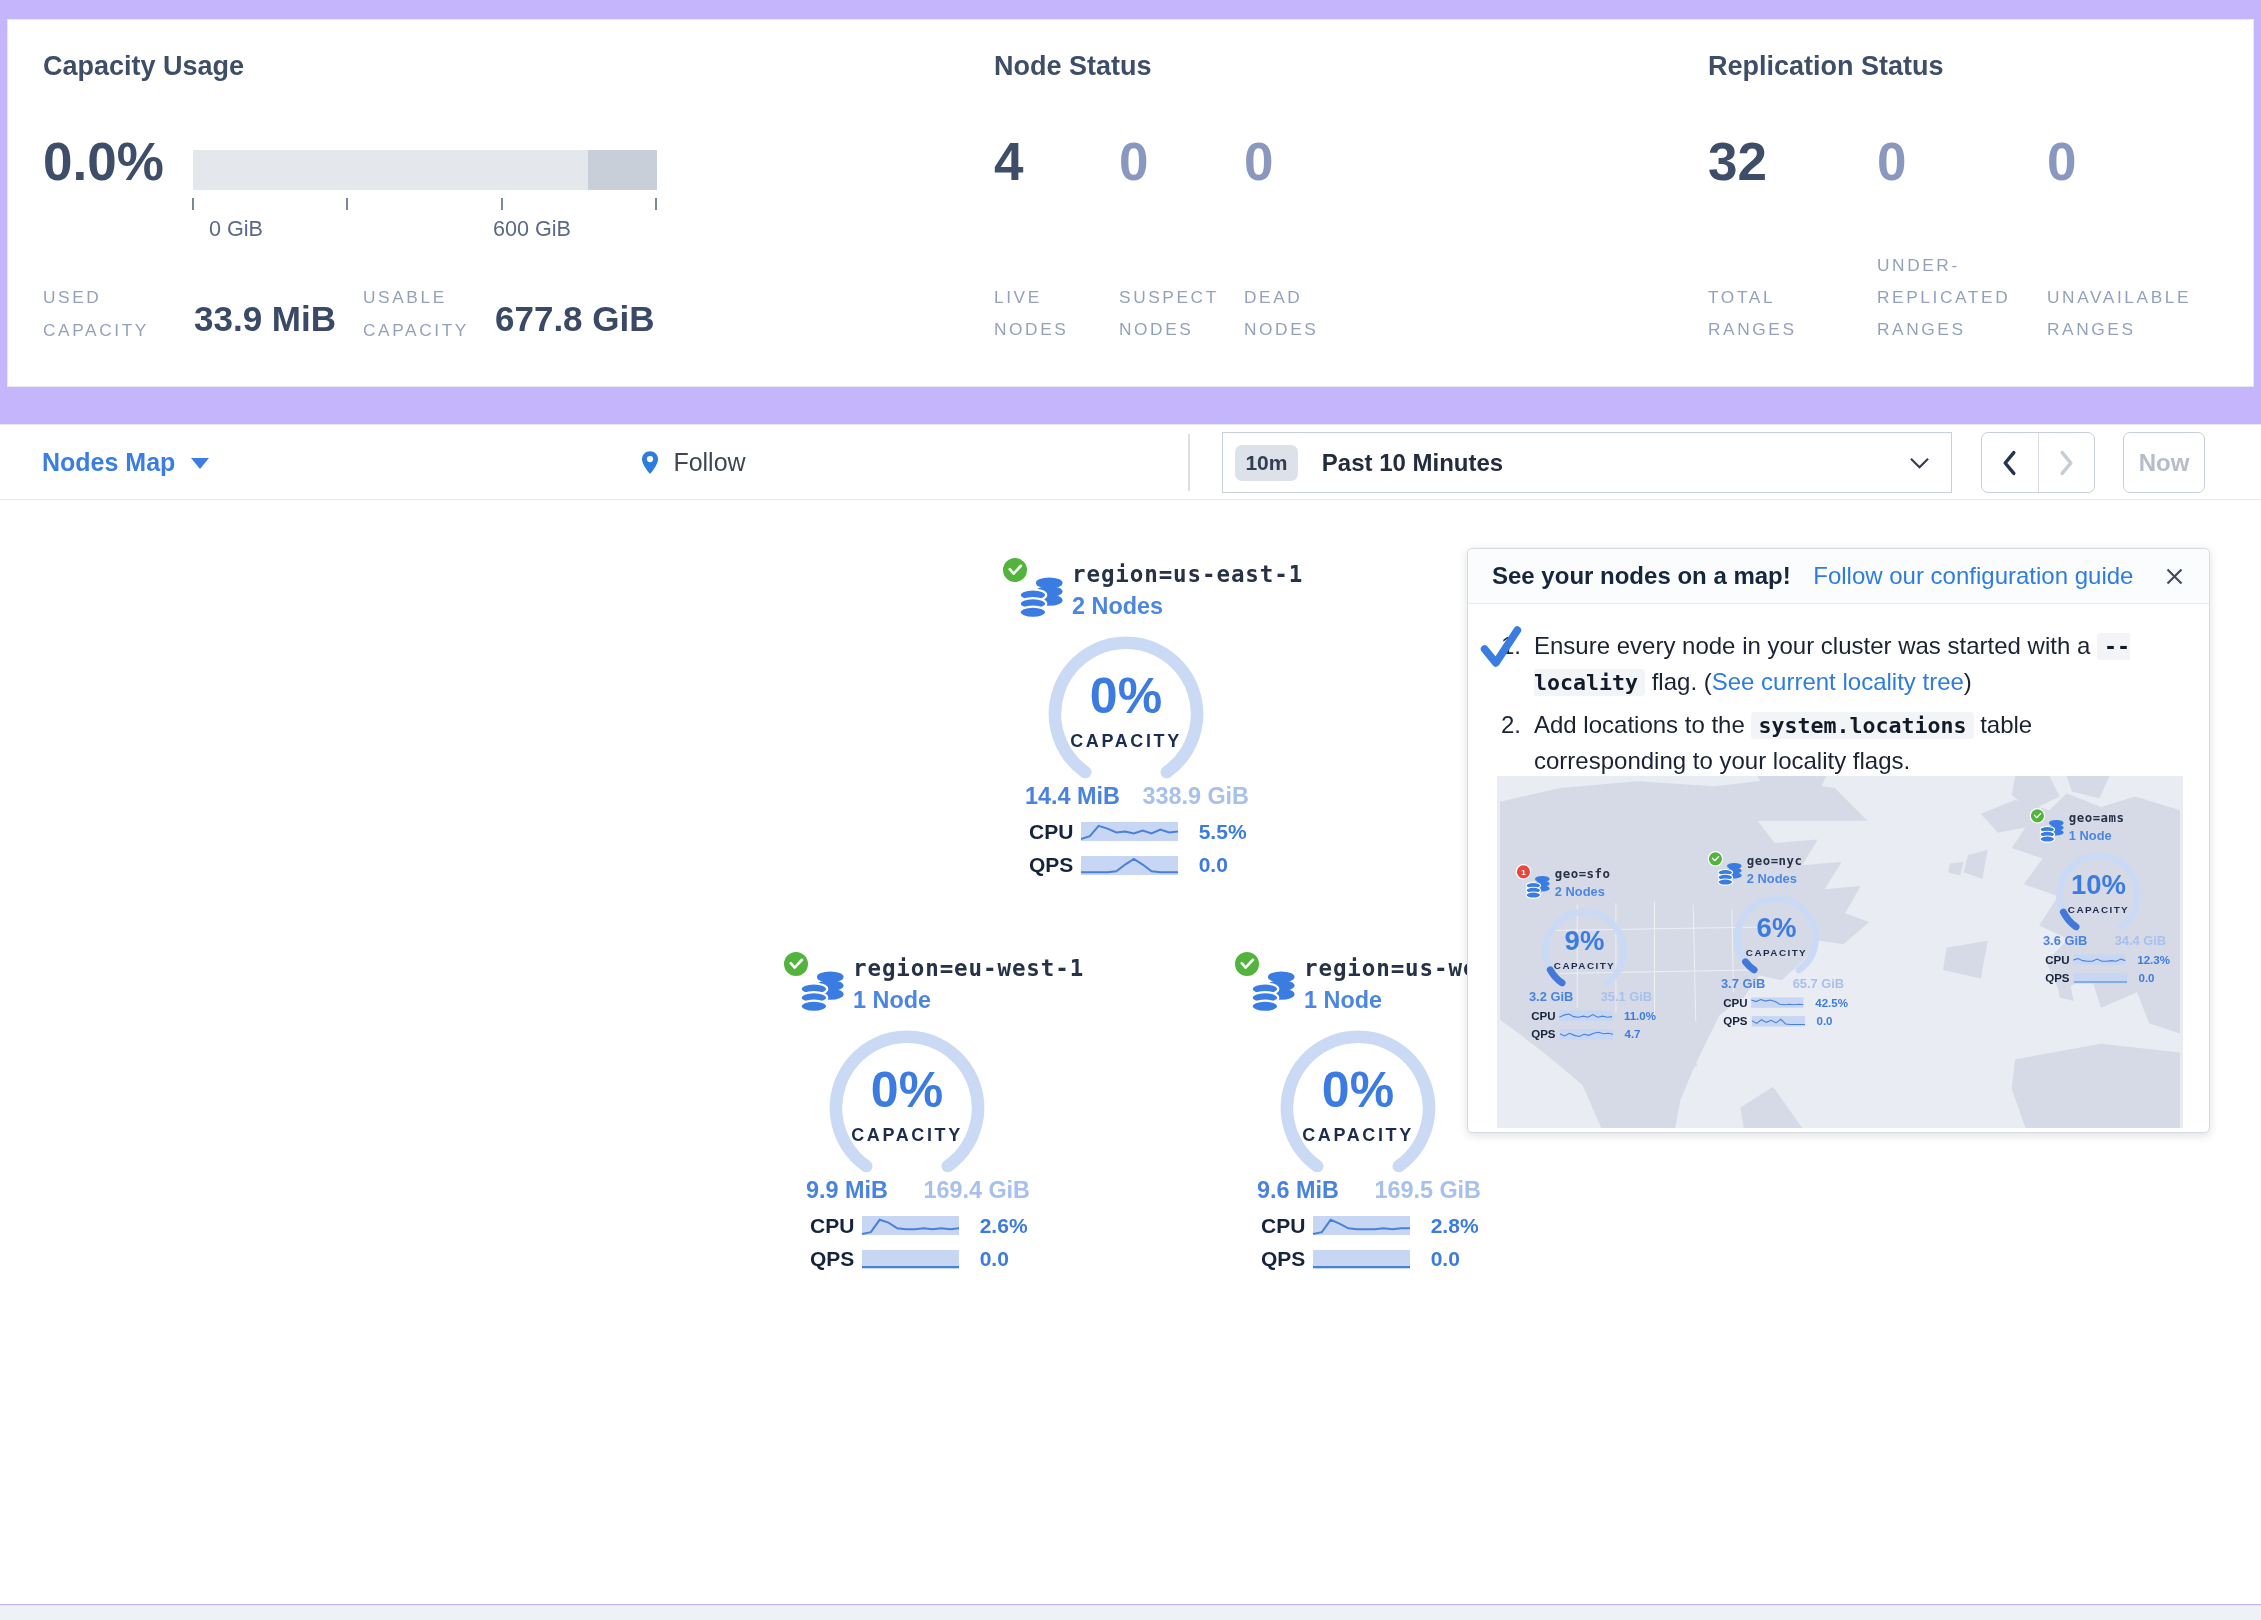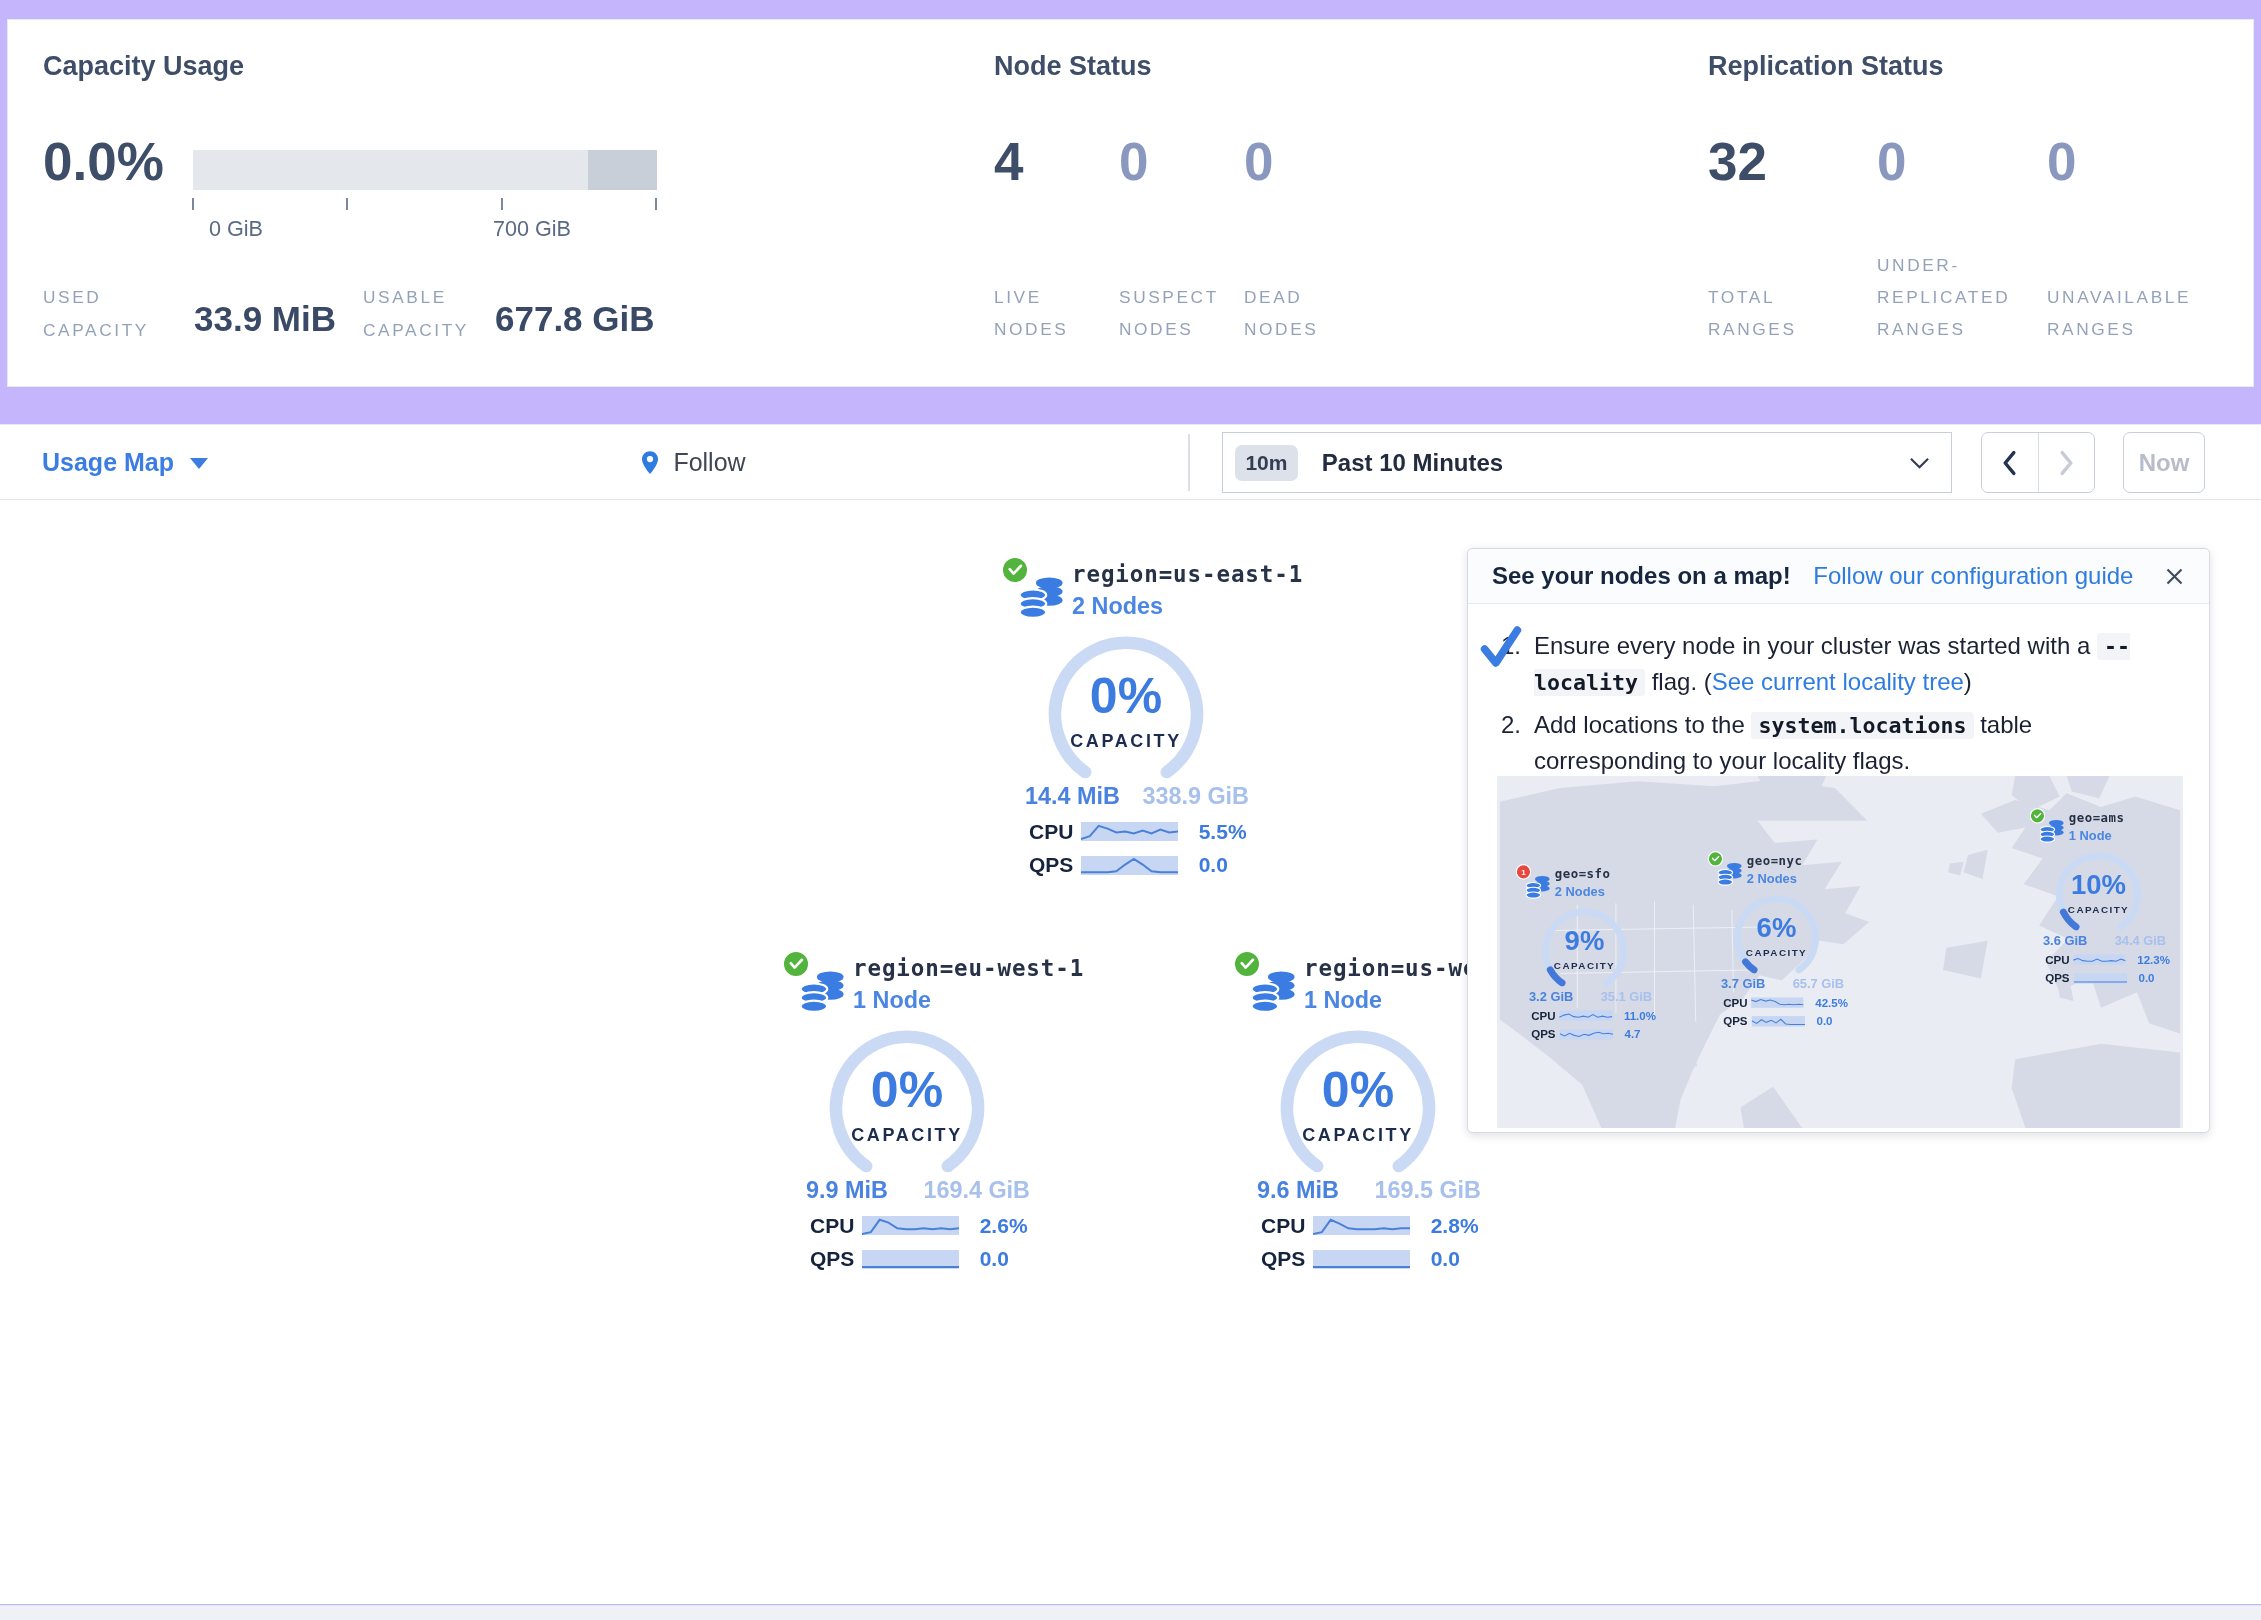--- a/index.html
+++ b/index.html
@@ -95,21 +95,21 @@
     <div class="s-title" style="left:35px">Capacity Usage</div>
     <div class="big-num" style="left:35px">0.0%</div>
     <div class="cap-bar">
         <div class="cap-bar-tail"></div>
       </div>
     <span class="tick" style="left:184px"></span>
     <span class="tick" style="left:338px"></span>
     <span class="tick" style="left:493px"></span>
     <span class="tick" style="left:647px"></span>
     <div class="tick-label" style="left:116px">0 GiB</div>
-    <div class="tick-label" style="left:424px">700 GiB</div>
+    <div class="tick-label" style="left:424px">600 GiB</div>
 
     <div class="cap-metric-label" style="left:35px; top:261px">
       <div>USED</div>
         <div>CAPACITY</div>
     </div>
     <div class="cap-metric-value" style="left:186px; top:279px">33.9 MiB</div>
     <div class="cap-metric-label" style="left:355px; top:261px">
       <div>USABLE</div>
         <div>CAPACITY</div>
     </div>
@@ -146,21 +146,21 @@
         <div>RANGES</div>
     </div>
     <div class="stat-label" style="left:2039px; top:261px">
       <div>UNAVAILABLE</div>
         <div>RANGES</div>
     </div>
   </div>
 
   <div class="toolbar">
     <div class="view-switcher">
-      <span>Usage Map</span>
+      <span>Nodes Map</span>
       <span class="tri-down"></span>
     </div>
     <div class="breadcrumb">
       <svg width="26" height="31" viewBox="0 0 24 24">
           <path d="M12 1.5c-4.1 0-7.4 3.2-7.4 7.4 0 5.5 7.4 13.6 7.4 13.6s7.4-8.1 7.4-13.6C19.4 4.7 16.1 1.5 12 1.5z" fill="#2f7ce0"></path>
           <circle cx="12" cy="8.8" r="2.9" fill="#fff"></circle>
         </svg>
       <span>Follow</span>
     </div>
     <div class="tb-divider"></div>

